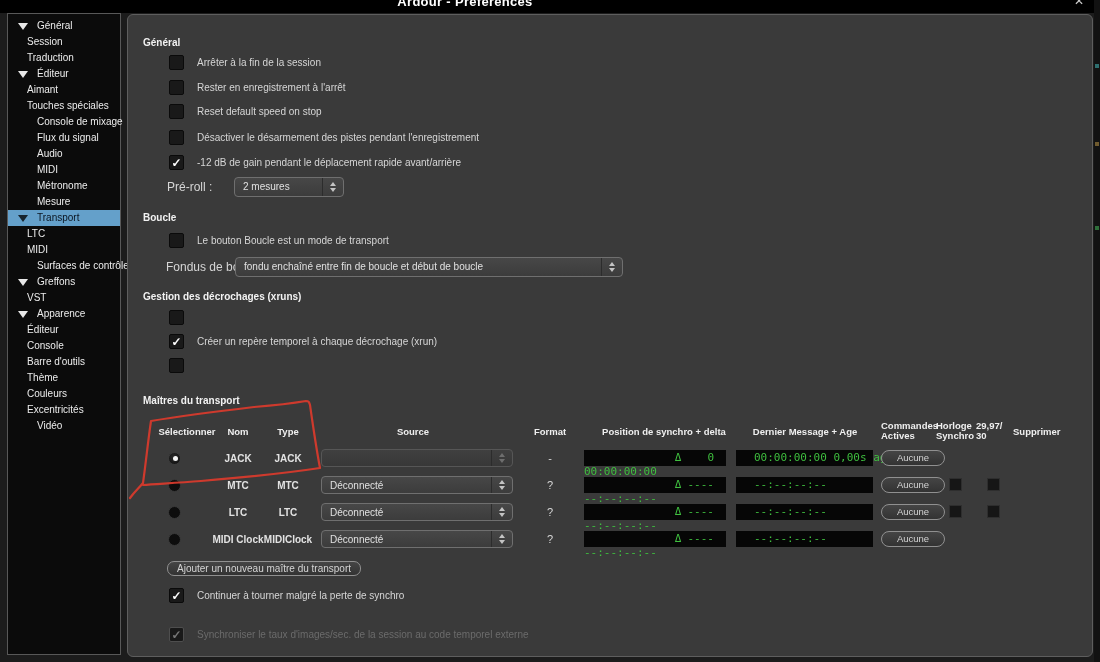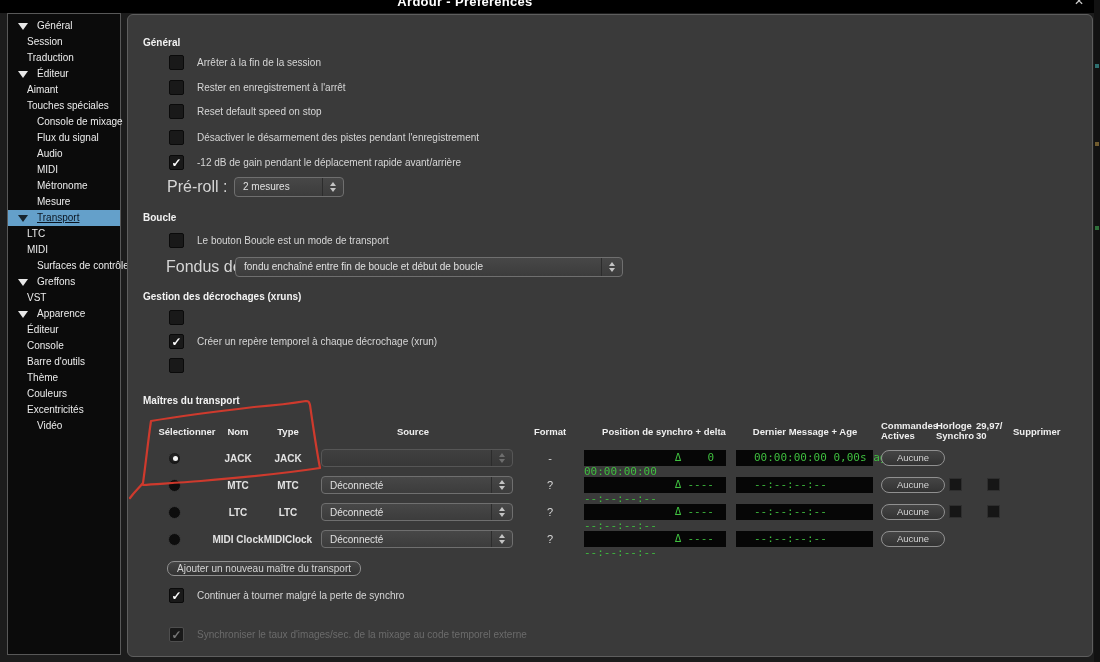--- a/index.html
+++ b/index.html
@@ -11,38 +11,38 @@
   .close-x { position:absolute; right:16px; top:-6px; color:#cfcfcf; font-size:12px; cursor:default; }
   .edge-sliver { position:absolute; left:1094px; top:0; width:6px; height:662px; background:#121212; }
   .edge-sliver .dot { position:absolute; left:1px; width:4px; height:4px; }
 
   
   .sidebar { position:absolute; left:7px; top:13px; width:114px; height:642px;
              background:#0b0b0b; border:1px solid #585858; }
   .side-item { position:relative; height:16px; line-height:16px; font-size:10px; color:#ececec; white-space:nowrap; }
   .side-item.lvl0 { padding-left:29px; }
   .side-item.lvl1 { padding-left:19px; }
-  .side-item.selected { background:#64a0ca; color:#0a1420;text-decoration:underline; }
+  .side-item.selected { background:#64a0ca; color:#0a1420; }
   .tri { position:absolute; left:10px; top:5px; width:0; height:0;
          border-left:5px solid transparent; border-right:5px solid transparent;
          border-top:7px solid #e8e8e8; }
   .tri.dark { border-top-color:#16242e; }
 
   
   .main { position:absolute; left:127px; top:14px; width:966px; height:643px;
           background:#3a3a3a; border:1px solid #5e5e5e; border-radius:6px; }
   .sec-head { position:absolute; font-size:10px; font-weight:bold; color:#f2f2f2; white-space:nowrap; }
   .cb { position:absolute; width:15px; height:15px; background:#191919; border:1px solid #0a0a0a;
         border-radius:2px; text-align:center; line-height:14px; font-size:12px; font-weight:bold; color:#fff; }
   .cb .mark { visibility:hidden; }
   .cb.checked .mark { visibility:visible; }
   .cb.disabled { border:1px solid #4e4e4e; color:#777; }
   .cb-label { position:absolute; font-size:10px; color:#d6d6d6; white-space:nowrap; line-height:16px; }
   .cb-label.dim { color:#6b6b6b; }
-  .field-label { position:absolute; font-size:16px; color:#d6d6d6; white-space:nowrap; line-height:20px; }
+  .field-label { position:absolute; font-size:12px; color:#d6d6d6; white-space:nowrap; line-height:20px; }
 
   .dropdown { position:absolute; height:20px; background:linear-gradient(#474747,#3c3c3c);
               border:1px solid #6f6f6f; border-radius:4px; color:#e0e0e0; font-size:10px;
               line-height:18px; padding-left:8px; white-space:nowrap; overflow:hidden; }
   .dropdown .spin { position:absolute; right:0; top:0; bottom:0; width:21px; border-left:1px solid #2c2c2c;
                     display:flex; flex-direction:column; align-items:center; justify-content:center; gap:2px; }
   .spin .up { width:0; height:0; border-left:3px solid transparent; border-right:3px solid transparent;
               border-bottom:4px solid #c4c4c4; }
   .spin .down { width:0; height:0; border-left:3px solid transparent; border-right:3px solid transparent;
                 border-top:4px solid #c4c4c4; }
@@ -262,21 +262,21 @@
   </div>
   <div class="lcd last" style="left:608px;top:516px;width:137px">
     <span>--:--:--:--</span>
   </div>
   <div class="btn aucune" style="left:753px;top:516px">Aucune</div>
 
   <div class="btn add" style="left:39px;top:546px">Ajouter un nouveau maître du transport</div>
   <div class="cb checked" style="left:41px;top:573px"><span class="mark">✓</span></div>
   <div class="cb-label" style="left:69px;top:573px">Continuer à tourner malgré la perte de synchro</div>
   <div class="cb checked disabled" style="left:41px;top:612px"><span class="mark">✓</span></div>
-  <div class="cb-label dim" style="left:69px;top:612px">Synchroniser le taux d'images/sec. de la mixage au code temporel externe</div>
+  <div class="cb-label dim" style="left:69px;top:612px">Synchroniser le taux d'images/sec. de la session au code temporel externe</div>
 </div>
 
 <svg class="annotation-svg" width="1100" height="662" viewBox="0 0 1100 662">
   <path d="M 130,498
            C 135,491 139,488 143,483
            C 146,462 148,441 151,421
            C 175,417 203,413 254,407
            C 278,405 300,402 306,401
            C 309,401 309,402 310,405
            C 313,426 316,447 320,468

